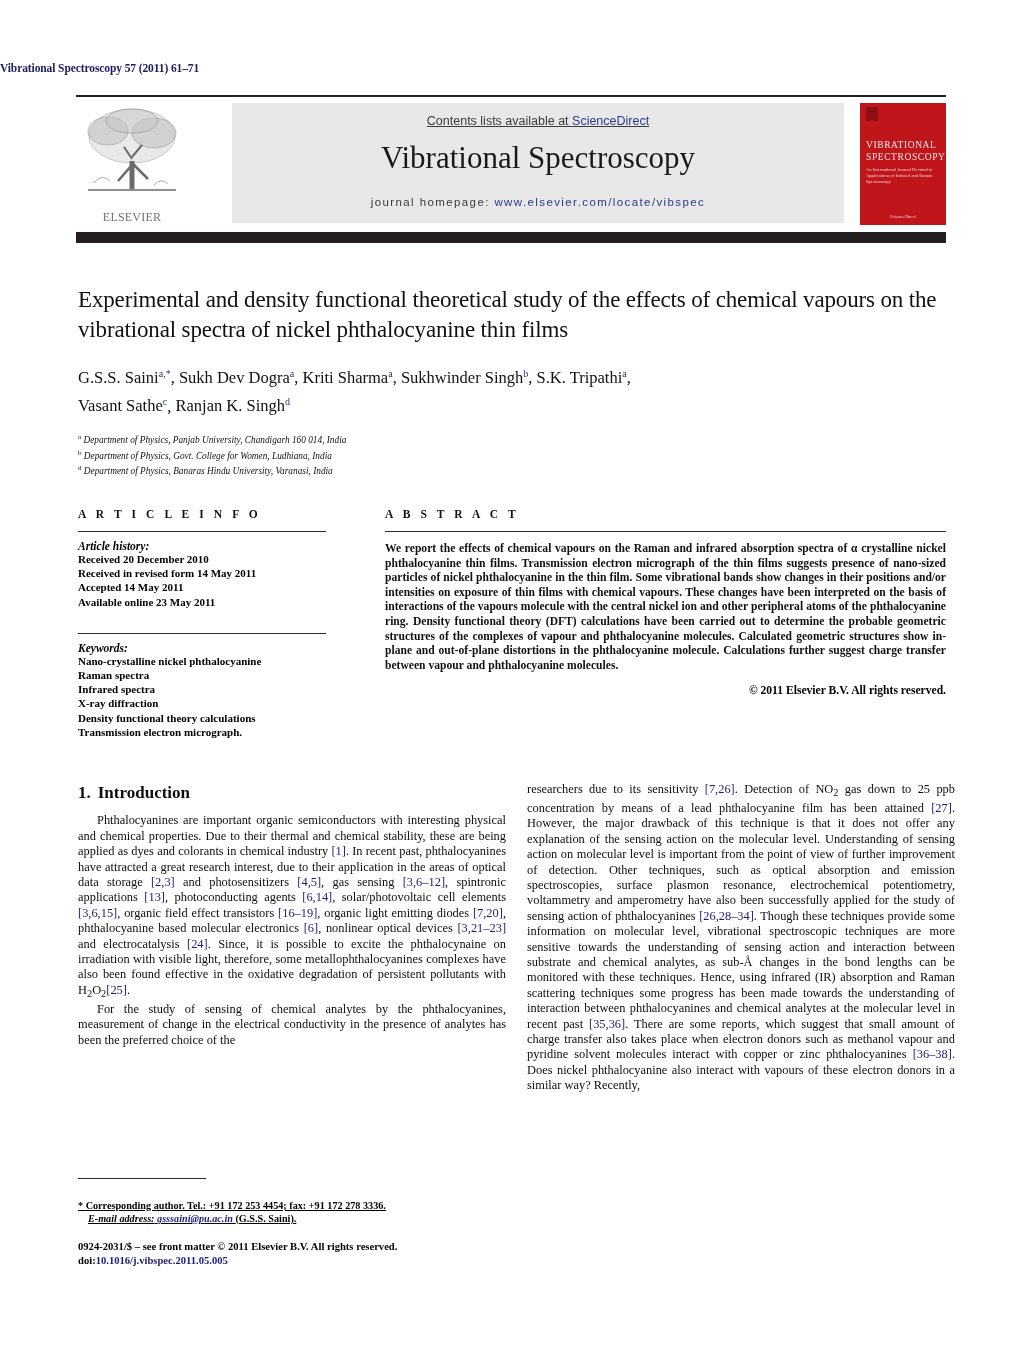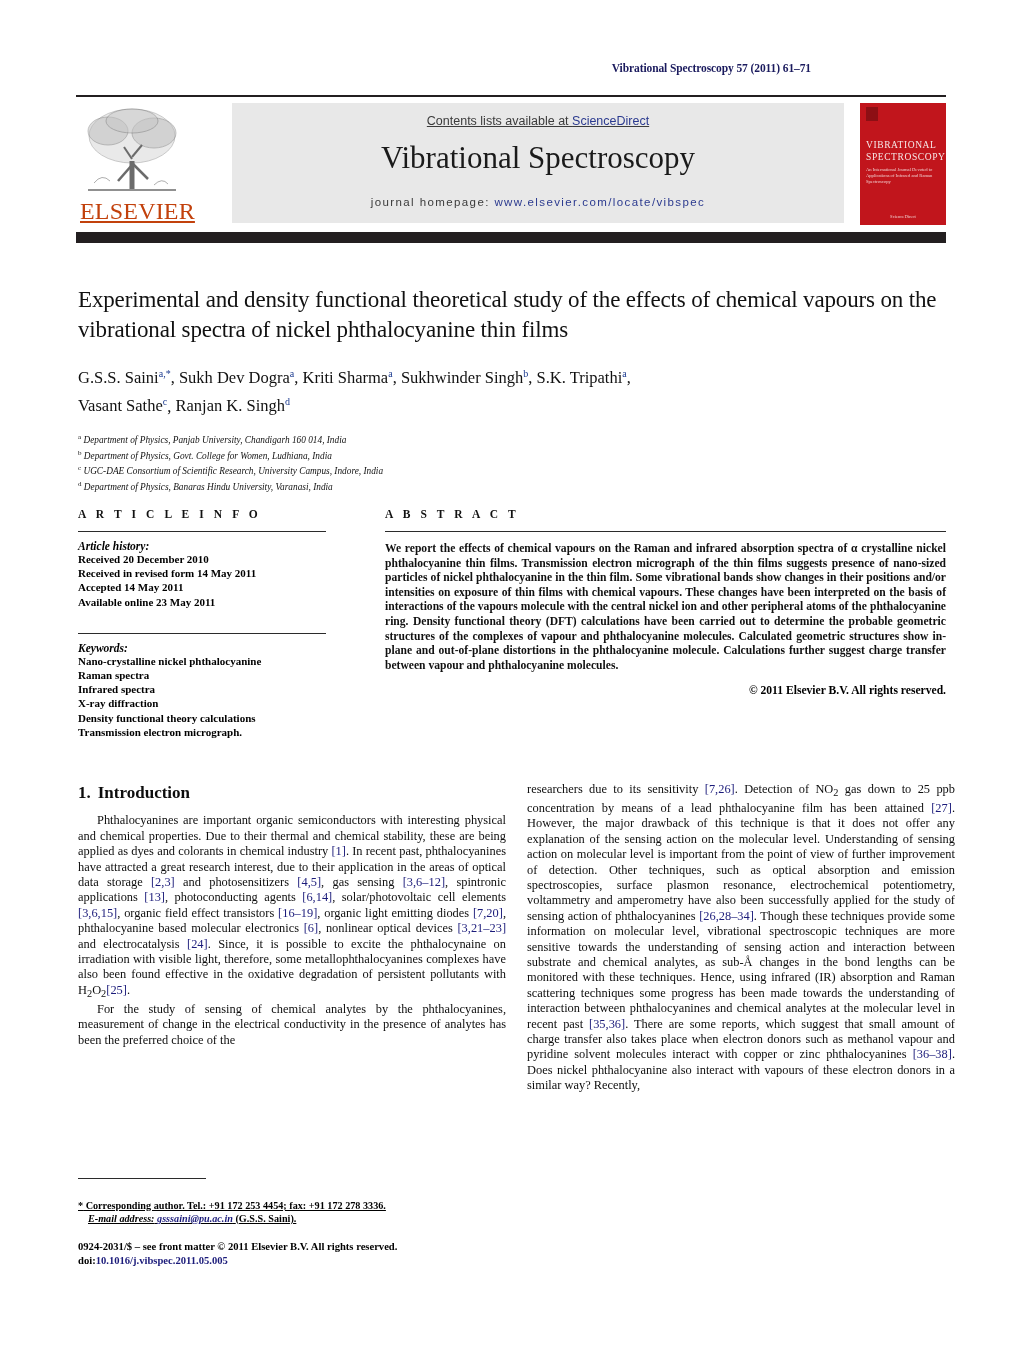--- a/index.html
+++ b/index.html
@@ -21,21 +21,21 @@
     left: 0; top: 0;
     width: 1021px;
     height: 1351px;
   }
 
   
   .running-head {
     position: absolute;
     left: 0; top: 62px;
     width: 811px;
-    text-align: right;
+    text-align: left;
     font-size: 11.5px;
     font-weight: bold;
     color: #1b1b5e;
     letter-spacing: -0.1px;
   }
 
   
   .masthead {
     position: absolute;
     left: 76px; top: 95px;
@@ -60,24 +60,23 @@
     left: 0; top: 0;
     width: 104px;
     height: 96px;
   }
   .elsevier-word {
     position: absolute;
     left: 0; bottom: 0px;
     width: 104px;
     text-align: center;
     font-family: "Liberation Serif", serif;
-    font-size: 24px;
+    font-size: 12px;
     letter-spacing: 0.2px;
-    color: #c2410c;
-    text-decoration: underline;
+    color: #737373;
   }
 
   .mast-center {
     position: absolute;
     left: 156px; top: 8px;
     width: 612px;
     height: 120px;
     background: #e8e8e8;
   }
   .contents-line {
@@ -370,21 +369,20 @@
     <h1 class="paper-title">Experimental and density functional theoretical study of the effects of chemical vapours on the vibrational spectra of nickel phthalocyanine thin films</h1>
 
     <div class="authors">
       <span><span>G.S.S. Saini</span><sup>a,*</sup></span>, <span><span>Sukh Dev Dogra</span><sup>a</sup></span>, <span><span>Kriti Sharma</span><sup>a</sup></span>, <span><span>Sukhwinder Singh</span><sup>b</sup></span>, <span><span>S.K. Tripathi</span><sup>a</sup></span>,<br>
       <span><span>Vasant Sathe</span><sup>c</sup></span>, <span><span>Ranjan K. Singh</span><sup>d</sup></span>
     </div>
 
     <div class="affils">
       <div><sup>a</sup> <span>Department of Physics, Panjab University, Chandigarh 160 014, India</span></div>
       <div><sup>b</sup> <span>Department of Physics, Govt. College for Women, Ludhiana, India</span></div>
-      <div><sup>c</sup> <span>UGC-DAE Consortium of Scientific Research, University Campus, Indore, India</span></div>
       <div><sup>d</sup> <span>Department of Physics, Banaras Hindu University, Varanasi, India</span></div>
     </div>
   </div>
 
   <div class="info-col">
     <div class="sect-label">A R T I C L E  I N F O</div>
     <div class="thin-rule"></div>
     <div class="hist-head">Article history:</div>
     <div class="hist-line">Received 20 December 2010</div>
     <div class="hist-line">Received in revised form 14 May 2011</div>

